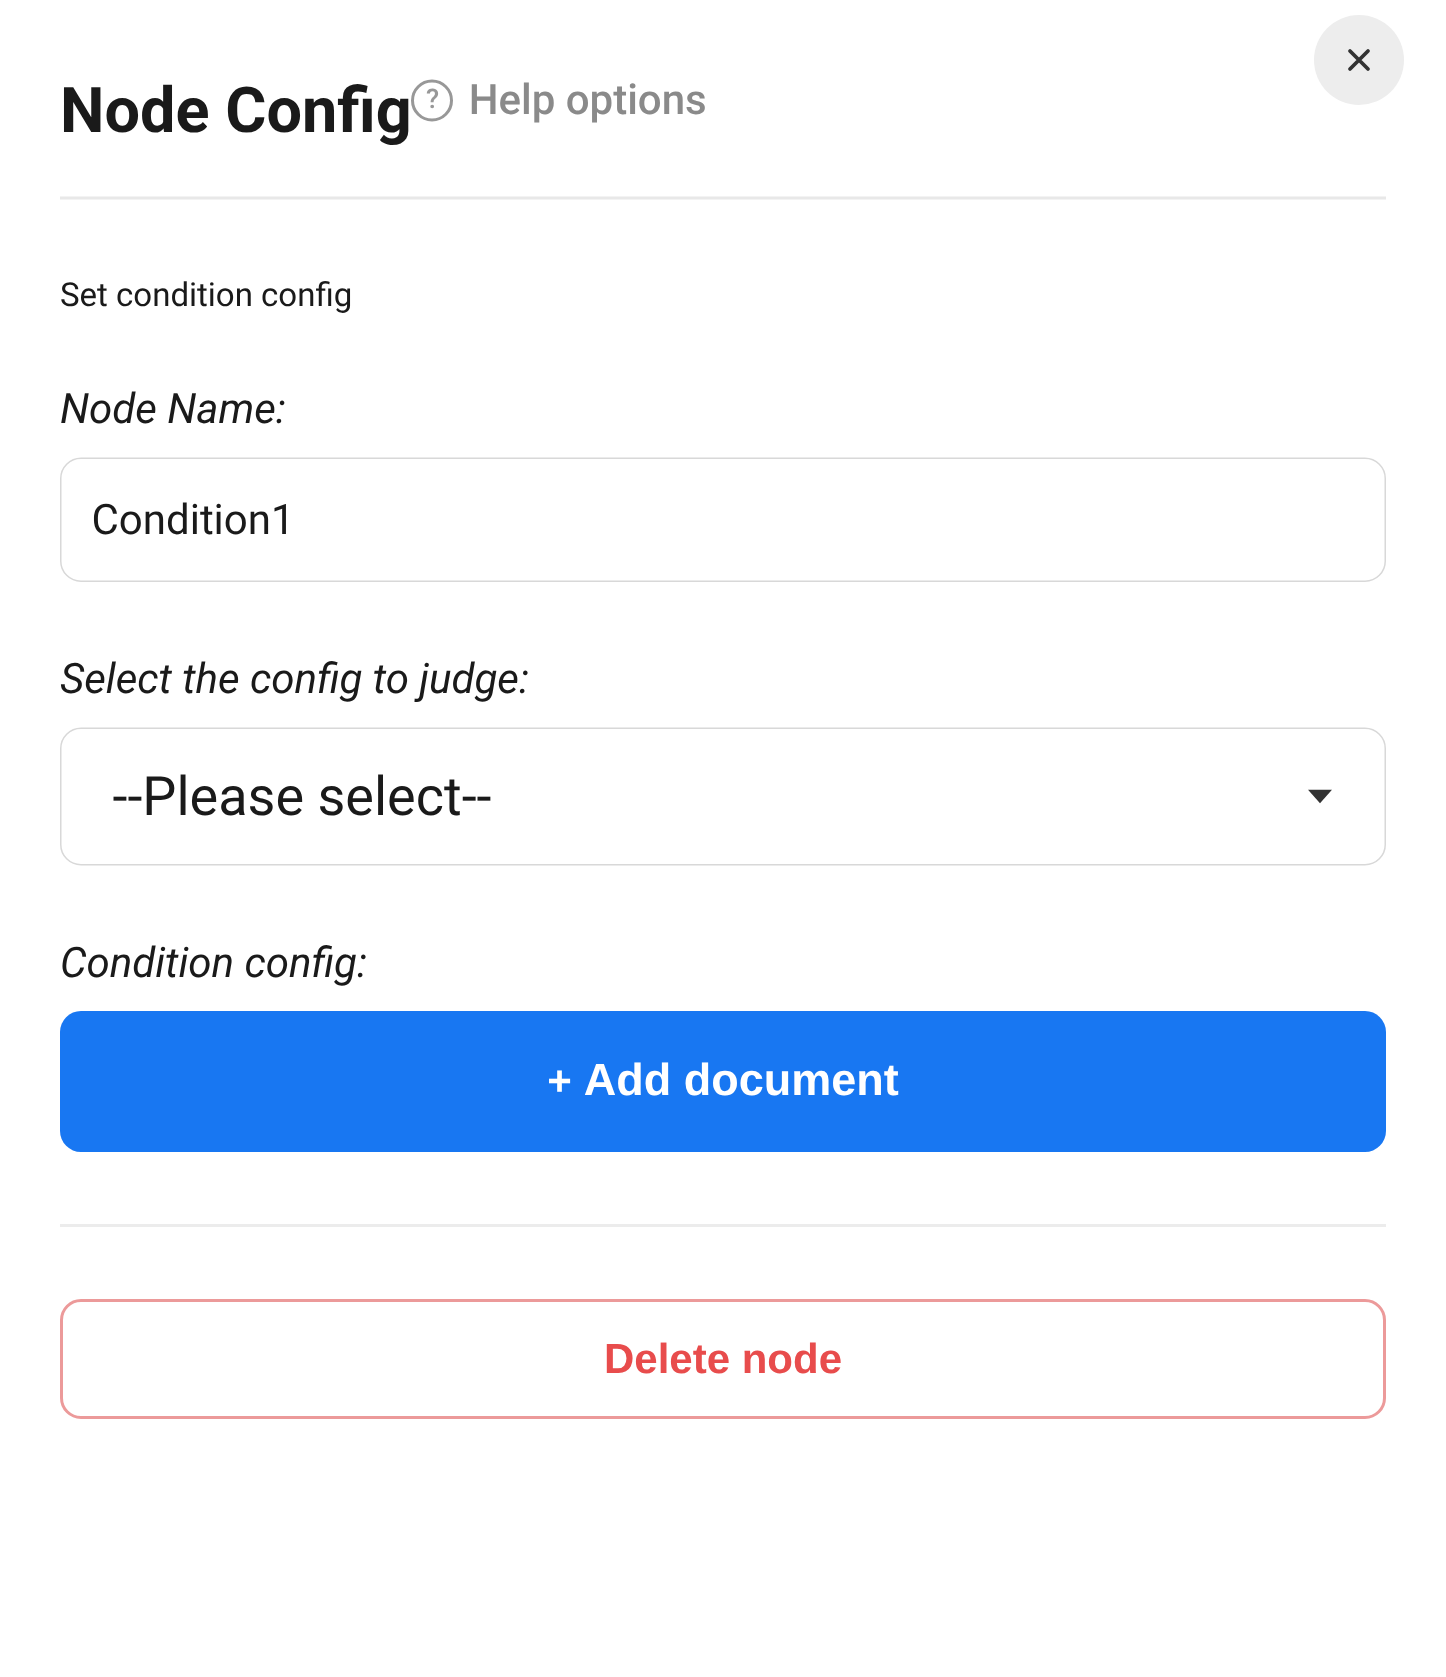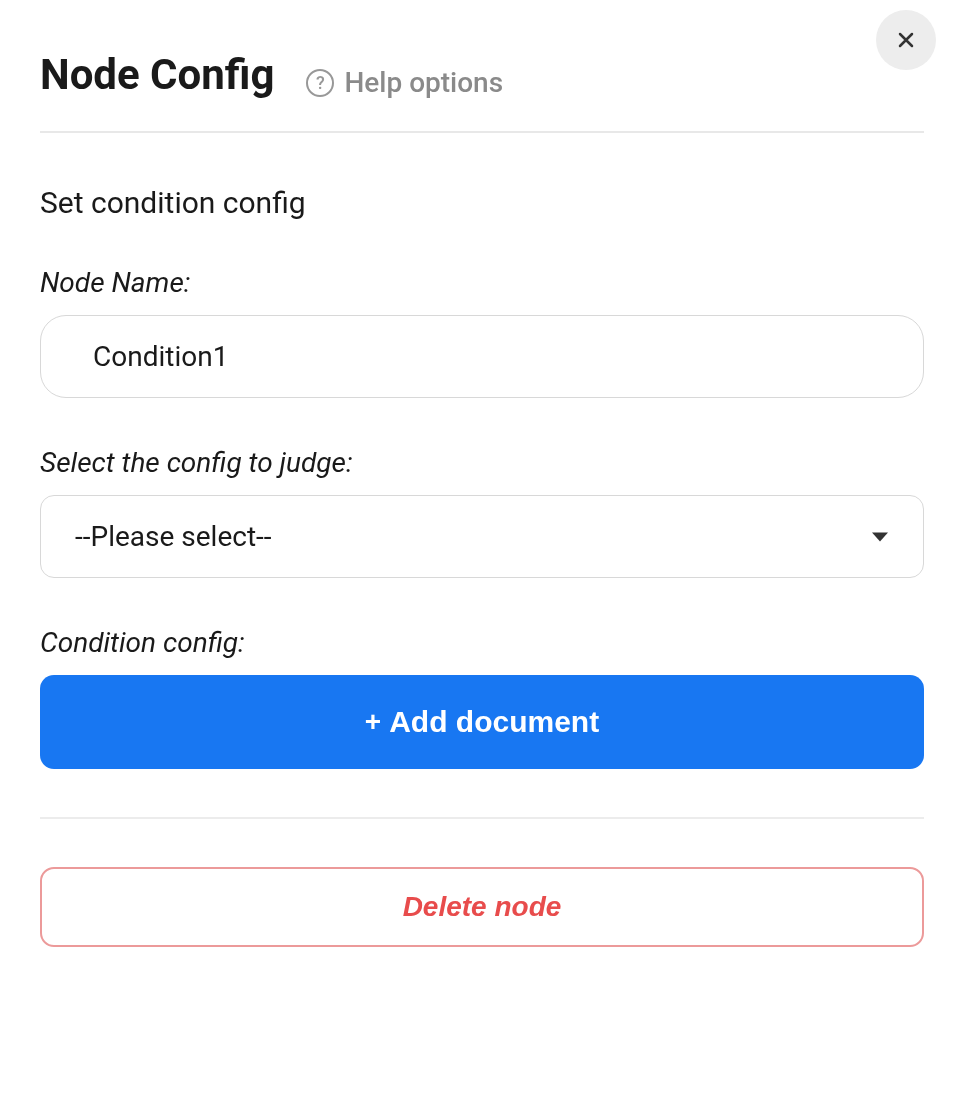--- a/index.html
+++ b/index.html
@@ -38,22 +38,21 @@
     
     .close-btn svg {
       width: 24px;
       height: 24px;
       stroke: #333;
       stroke-width: 2.5;
     }
     
     .header {
       display: flex;
-      align-items: flex-end;
-      gap: 32px;
+      align-items: flex-start;
       margin-top: 10px;
       margin-bottom: 32px;
     }
     
     .title {
       font-size: 42px;
       font-weight: 700;
       color: #1a1a1a;
     }
     
@@ -79,55 +78,55 @@
       color: #989898;
     }
     
     .divider {
       height: 2px;
       background: #e8e8e8;
       margin-bottom: 52px;
     }
     
     .section-label {
-      font-size: 30px;
+      font-size: 22px;
       font-weight: 400;
       color: #1a1a1a;
       margin-bottom: 46px;
     }
     
     .field-label {
       font-size: 28px;
       font-weight: 400;
       color: #1a1a1a;
       margin-bottom: 16px;
       font-style: italic;
     }
     
     .text-input {
       width: 100%;
-      padding: 24px 52px;
+      padding: 24px 20px;
       font-size: 28px;
       border: 1px solid #d8d8d8;
-      border-radius: 26px;
+      border-radius: 14px;
       background: #ffffff;
       color: #1a1a1a;
       margin-bottom: 48px;
       font-family: inherit;
     }
     
     .select-wrapper {
       position: relative;
       margin-bottom: 48px;
     }
     
     .select-input {
       width: 100%;
       padding: 24px 34px;
-      font-size: 28px;
+      font-size: 36px;
       border: 1px solid #d8d8d8;
       border-radius: 14px;
       background: #ffffff;
       color: #1a1a1a;
       appearance: none;
       cursor: pointer;
       font-family: inherit;
     }
     
     .select-caret {
@@ -184,21 +183,20 @@
     .delete-btn {
       width: 100%;
       padding: 22px;
       background: #ffffff;
       color: #e84c4c;
       font-size: 28px;
       font-weight: 600;
       border: 2px solid #ec9a9a;
       border-radius: 14px;
       cursor: pointer;
-      font-style: italic;
     }
   </style>
 </head>
 <body>
 
 <div class="container">
   
   <button class="close-btn">
     <svg viewBox="0 0 24 24" fill="none">
       <path d="M6 6L18 18M6 18L18 6" stroke-linecap="round"></path>

